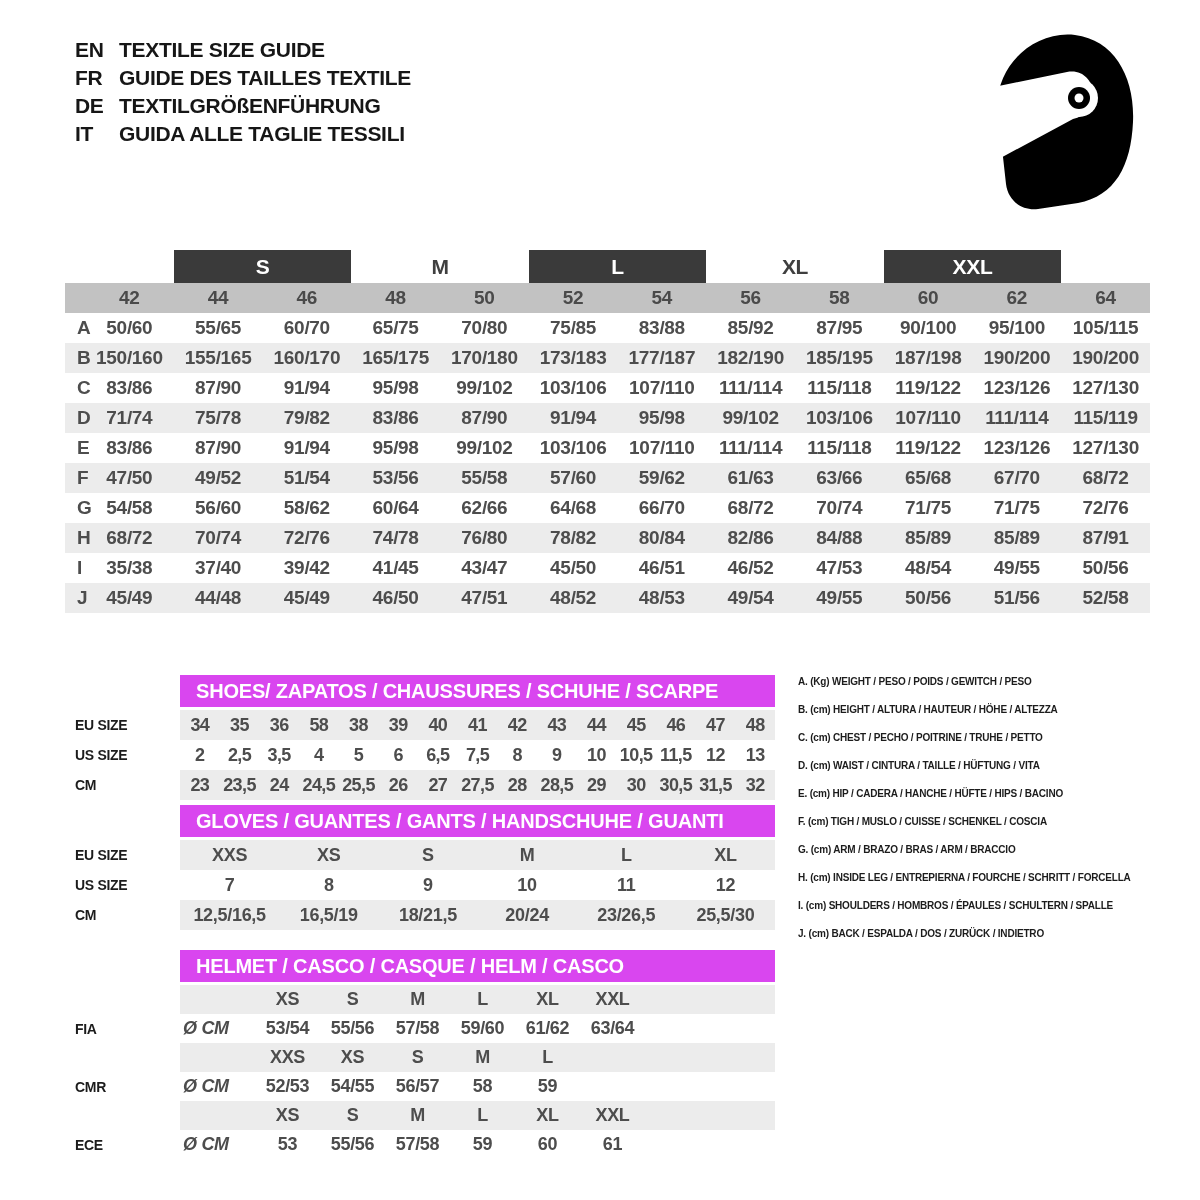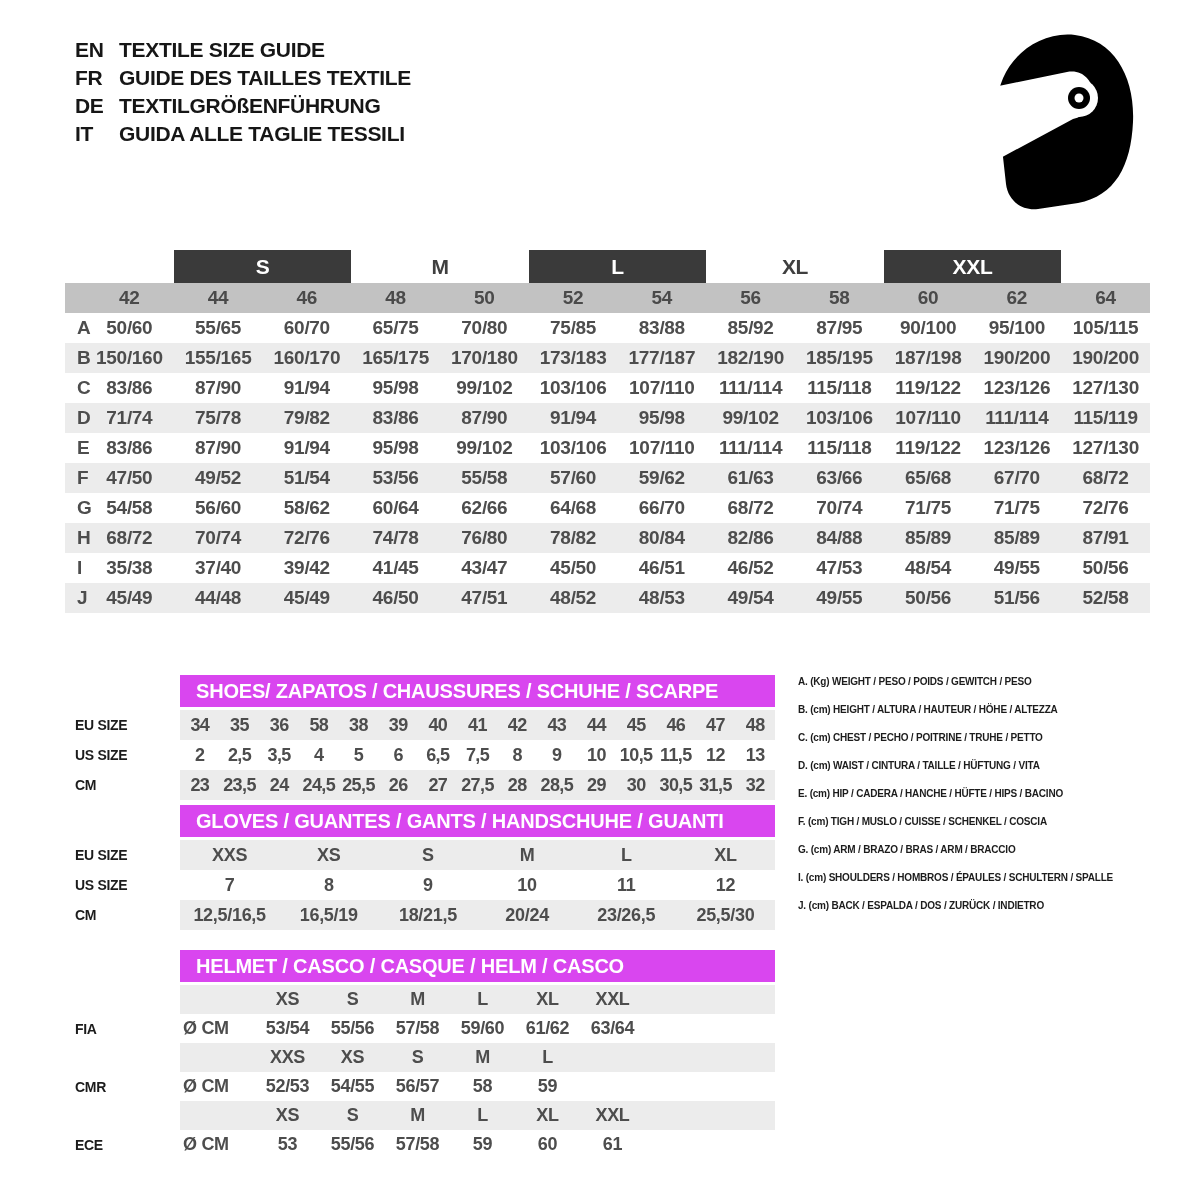--- a/index.html
+++ b/index.html
@@ -40,21 +40,21 @@
   .helmet-sec .sec-row{height:29px;}
   .rvals{width:595px;display:grid;}
   .shoes .rvals{grid-template-columns:repeat(15,1fr);}
   .gloves .rvals{grid-template-columns:repeat(6,1fr);}
   .helmet-sec .rvals{grid-template-columns:75px repeat(8,1fr);}
   .sec-row .cell{font-size:18px;}
   .shoes .cell{letter-spacing:-0.6px;}
   .shoes .rows > div:nth-of-type(odd) .rvals{background:#ececec;}
   .gloves .rows > div:nth-of-type(odd) .rvals{background:#ececec;}
   .hsizes .rvals{background:#ececec;}
-  .unit{justify-content:flex-start !important;padding-left:3px;}
+  .unit{justify-content:flex-start !important;padding-left:3px;font-style:italic;}
   
   .legend{position:absolute;left:798px;top:668px;width:390px;}
   .legend-line{font-size:10px;line-height:28px;color:#1c1c1c;letter-spacing:-0.2px;}
 </style>
 </head>
 <body>
 
 <div class="page">
 
   <div class="lang-header">
@@ -498,19 +498,20 @@
       <div class="legend-line">C. (cm) CHEST / PECHO / POITRINE / TRUHE / PETTO</div>
 
       <div class="legend-line">D. (cm) WAIST / CINTURA / TAILLE / HÜFTUNG / VITA</div>
 
       <div class="legend-line">E. (cm) HIP / CADERA / HANCHE / HÜFTE / HIPS / BACINO</div>
 
       <div class="legend-line">F. (cm) TIGH / MUSLO / CUISSE / SCHENKEL / COSCIA</div>
 
       <div class="legend-line">G. (cm) ARM / BRAZO / BRAS / ARM / BRACCIO</div>
 
+      <div class="legend-line">H. (cm) INSIDE LEG / ENTREPIERNA / FOURCHE / SCHRITT / FORCELLA</div>
 
       <div class="legend-line">I. (cm) SHOULDERS / HOMBROS / ÉPAULES / SCHULTERN / SPALLE</div>
 
       <div class="legend-line">J. (cm) BACK / ESPALDA / DOS / ZURÜCK / INDIETRO</div>
     </div>
 
 </div>
 
 </body></html>

